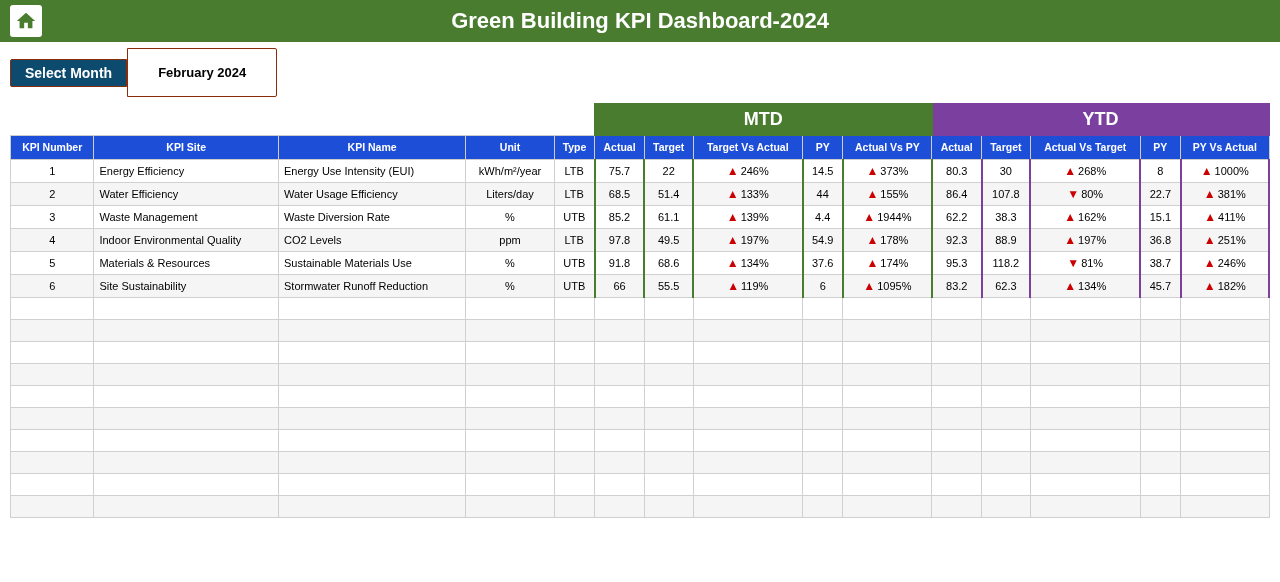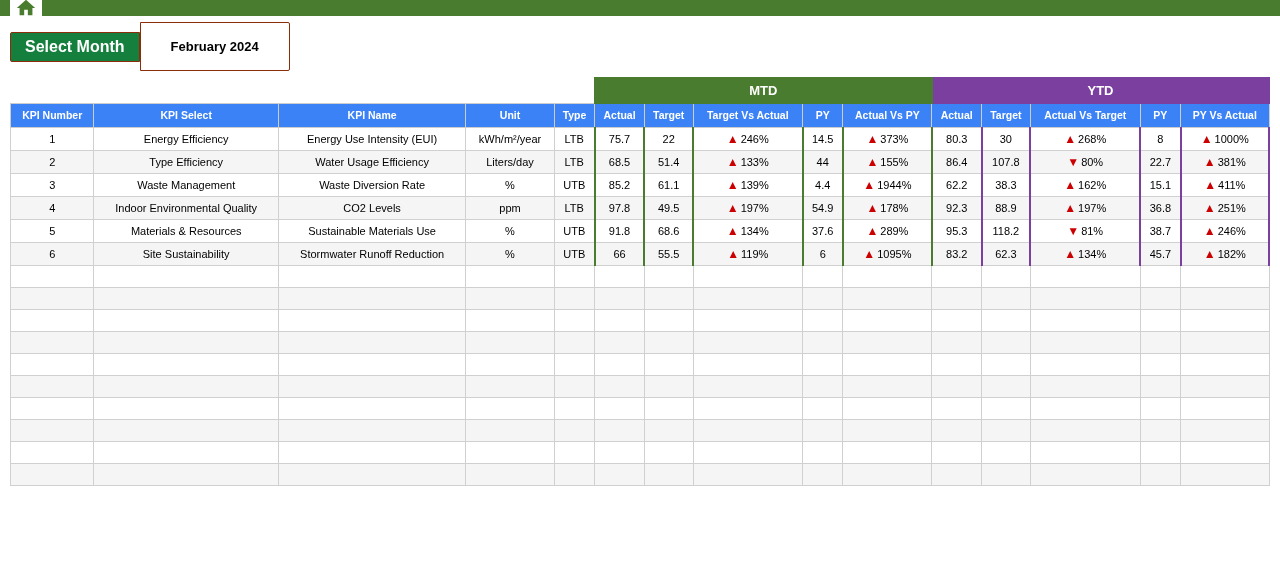--- a/index.html
+++ b/index.html
@@ -30,25 +30,25 @@
 
     
     .month-bar {
       display: flex;
       align-items: center;
       padding: 6px 10px;
       gap: 0;
       background: #fff;
     }
     .select-month-btn {
-      background: #15803d;
+      background: #0c4a6e;
       color: #fff;
       border: 1px solid #8b2c0a;
       padding: 5px 14px;
-      font-size: 16px;
+      font-size: 14px;
       font-weight: bold;
       cursor: pointer;
       border-radius: 2px 0 0 2px;
     }
     .month-display {
       border: 1px solid #8b2c0a;
       padding: 16px 30px;
       font-size: 13px;
       font-weight: bold;
       background: #fff;
@@ -73,42 +73,42 @@
     table {
       border-collapse: collapse;
       width: 100%;
       font-size: 11px;
     }
 
     
     .section-header-row th {
       text-align: center;
       font-weight: bold;
-      font-size: 13px;
+      font-size: 18px;
       padding: 4px 6px;
       border: 1px solid #ccc;
     }
     .mtd-header {
       background: #4a7c2f;
       color: #fff;
       border: 2px solid #4a7c2f !important;
     }
     .ytd-header {
       background: #7b3fa0;
       color: #fff;
       border: 2px solid #7b3fa0 !important;
     }
     .empty-header {
       background: #fff;
       border: none !important;
     }
 
     
     .col-header-row th {
-      background: #3b82f6;
+      background: #1d4ed8;
       color: #fff;
       text-align: center;
       padding: 5px 4px;
       border: 1px solid #ccc;
       font-size: 10.5px;
       font-weight: bold;
       line-height: 1.2;
     }
 
     
@@ -118,21 +118,21 @@
     tbody tr:nth-child(even) {
       background: #f5f5f5;
     }
     tbody td {
       border: 1px solid #d0d0d0;
       padding: 4px 5px;
       text-align: center;
       font-size: 11px;
     }
     tbody td.left-align {
-      text-align: center;
+      text-align: left;
     }
 
     
     .mtd-section {
       border-left: 2px solid #4a7c2f;
       border-right: 2px solid #4a7c2f;
     }
     .ytd-section {
       border-left: 2px solid #7b3fa0;
       border-right: 2px solid #7b3fa0;
@@ -156,41 +156,42 @@
   </style>
 </head>
 <body>
 
 <div class="app-header" style="position:relative;">
   <div class="home-icon">
     <svg viewBox="0 0 24 24">
         <path d="M10 20v-6h4v6h5v-8h3L12 3 2 12h3v8z"></path>
       </svg>
   </div>
+  <span>Green Building KPI Dashboard-2024</span>
 </div>
 
 <div class="month-bar">
   <button class="select-month-btn">Select Month</button>
   <div class="month-display">February 2024</div>
 </div>
 
 <div class="main-content">
   <div class="table-wrapper">
     <table>
       <thead>
 
         <tr class="section-header-row">
           <th colspan="5" class="empty-header"></th>
           <th colspan="5" class="mtd-header">MTD</th>
           <th colspan="5" class="ytd-header">YTD</th>
         </tr>
 
         <tr class="col-header-row">
           <th>KPI Number</th>
-          <th>KPI Select</th>
+          <th>KPI Site</th>
           <th>KPI Name</th>
           <th>Unit</th>
           <th>Type</th>
           <th class="mtd-section">Actual</th>
           <th class="mtd-section">Target</th>
           <th class="mtd-section">Target Vs Actual</th>
           <th class="mtd-section">PY</th>
           <th class="mtd-section">Actual Vs PY</th>
           <th class="ytd-section">Actual</th>
           <th class="ytd-section">Target</th>
@@ -233,21 +234,21 @@
             <td class="ytd-section">8</td>
             <td class="ytd-section">
               <div class="trend-cell">
                 <span class="arrow-up">▲</span>
                 <span>1000%</span>
               </div>
             </td>
           </tr>
           <tr>
             <td>2</td>
-            <td class="left-align">Type Efficiency</td>
+            <td class="left-align">Water Efficiency</td>
             <td class="left-align">Water Usage Efficiency</td>
             <td>Liters/day</td>
             <td>LTB</td>
             <td class="mtd-section">68.5</td>
             <td class="mtd-section">51.4</td>
             <td class="mtd-section">
               <div class="trend-cell">
                 <span class="arrow-up">▲</span>
                 <span>133%</span>
               </div>
@@ -360,21 +361,21 @@
             <td class="mtd-section">
               <div class="trend-cell">
                 <span class="arrow-up">▲</span>
                 <span>134%</span>
               </div>
             </td>
             <td class="mtd-section">37.6</td>
             <td class="mtd-section">
               <div class="trend-cell">
                 <span class="arrow-up">▲</span>
-                <span>289%</span>
+                <span>174%</span>
               </div>
             </td>
             <td class="ytd-section">95.3</td>
             <td class="ytd-section">118.2</td>
             <td class="ytd-section">
               <div class="trend-cell">
                 <span class="arrow-down">▼</span>
                 <span>81%</span>
               </div>
             </td>

